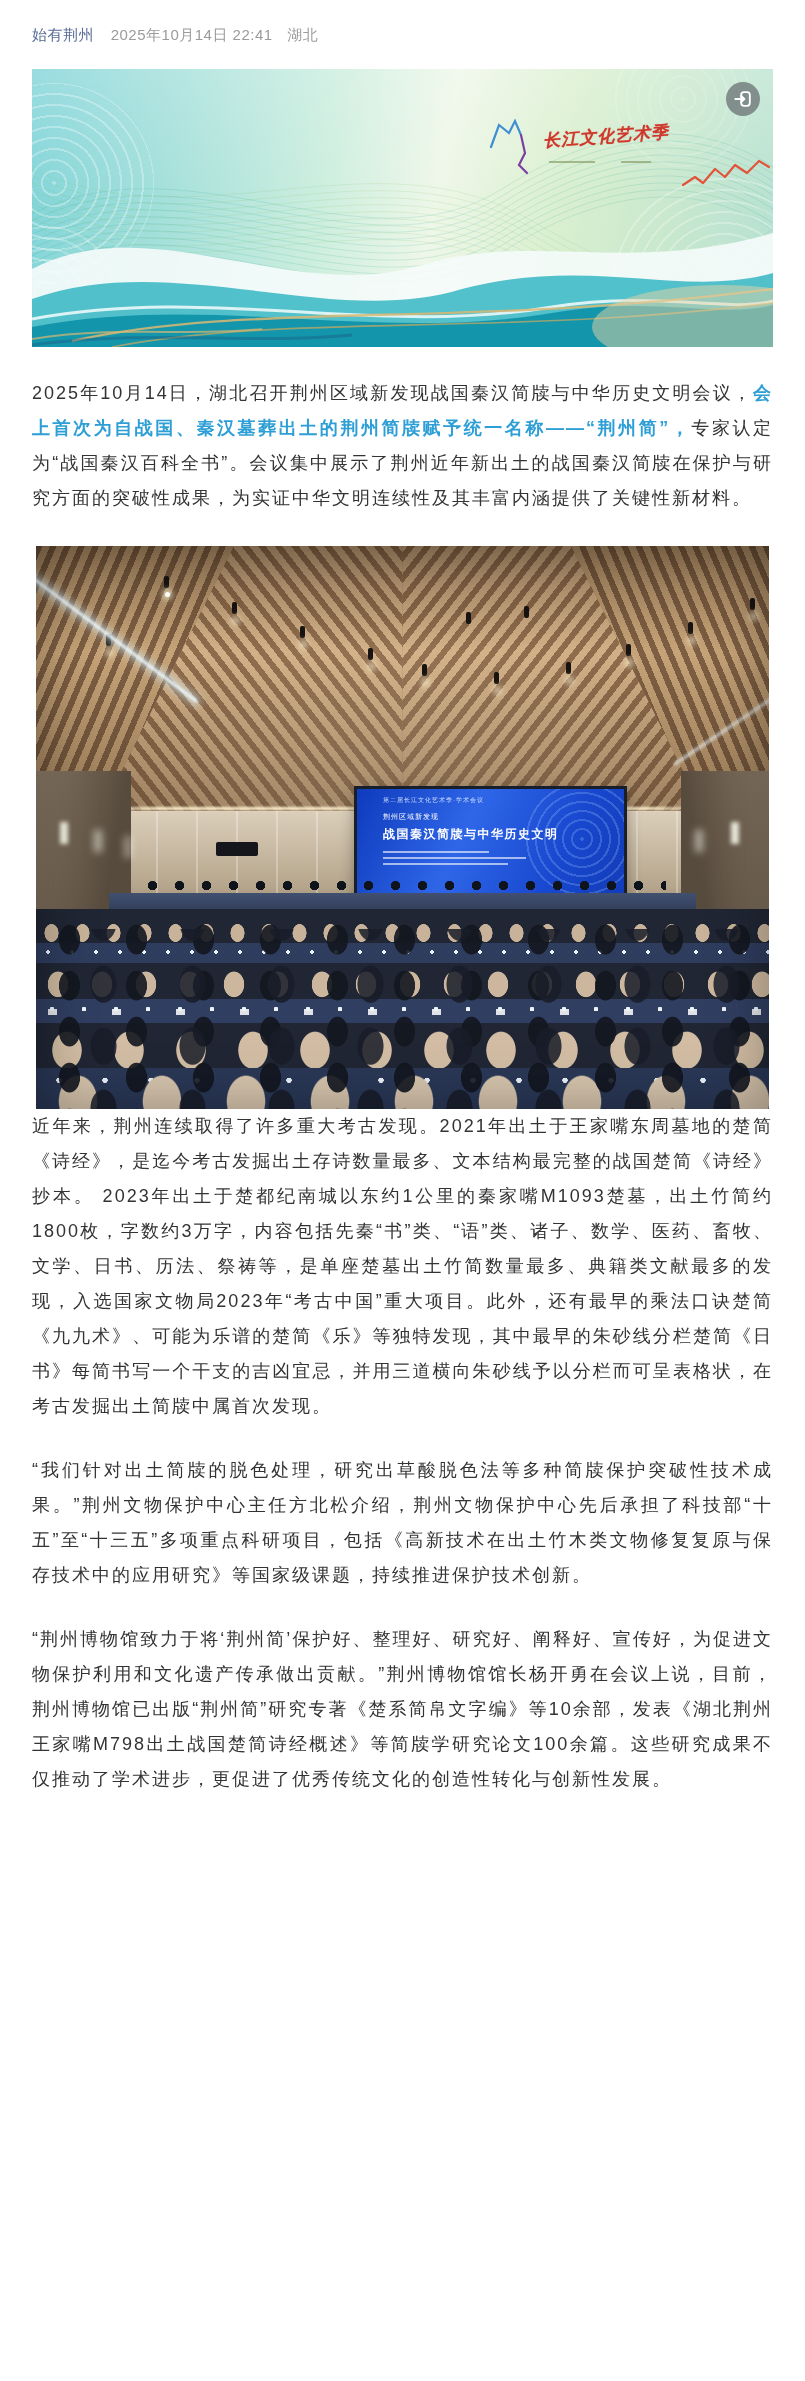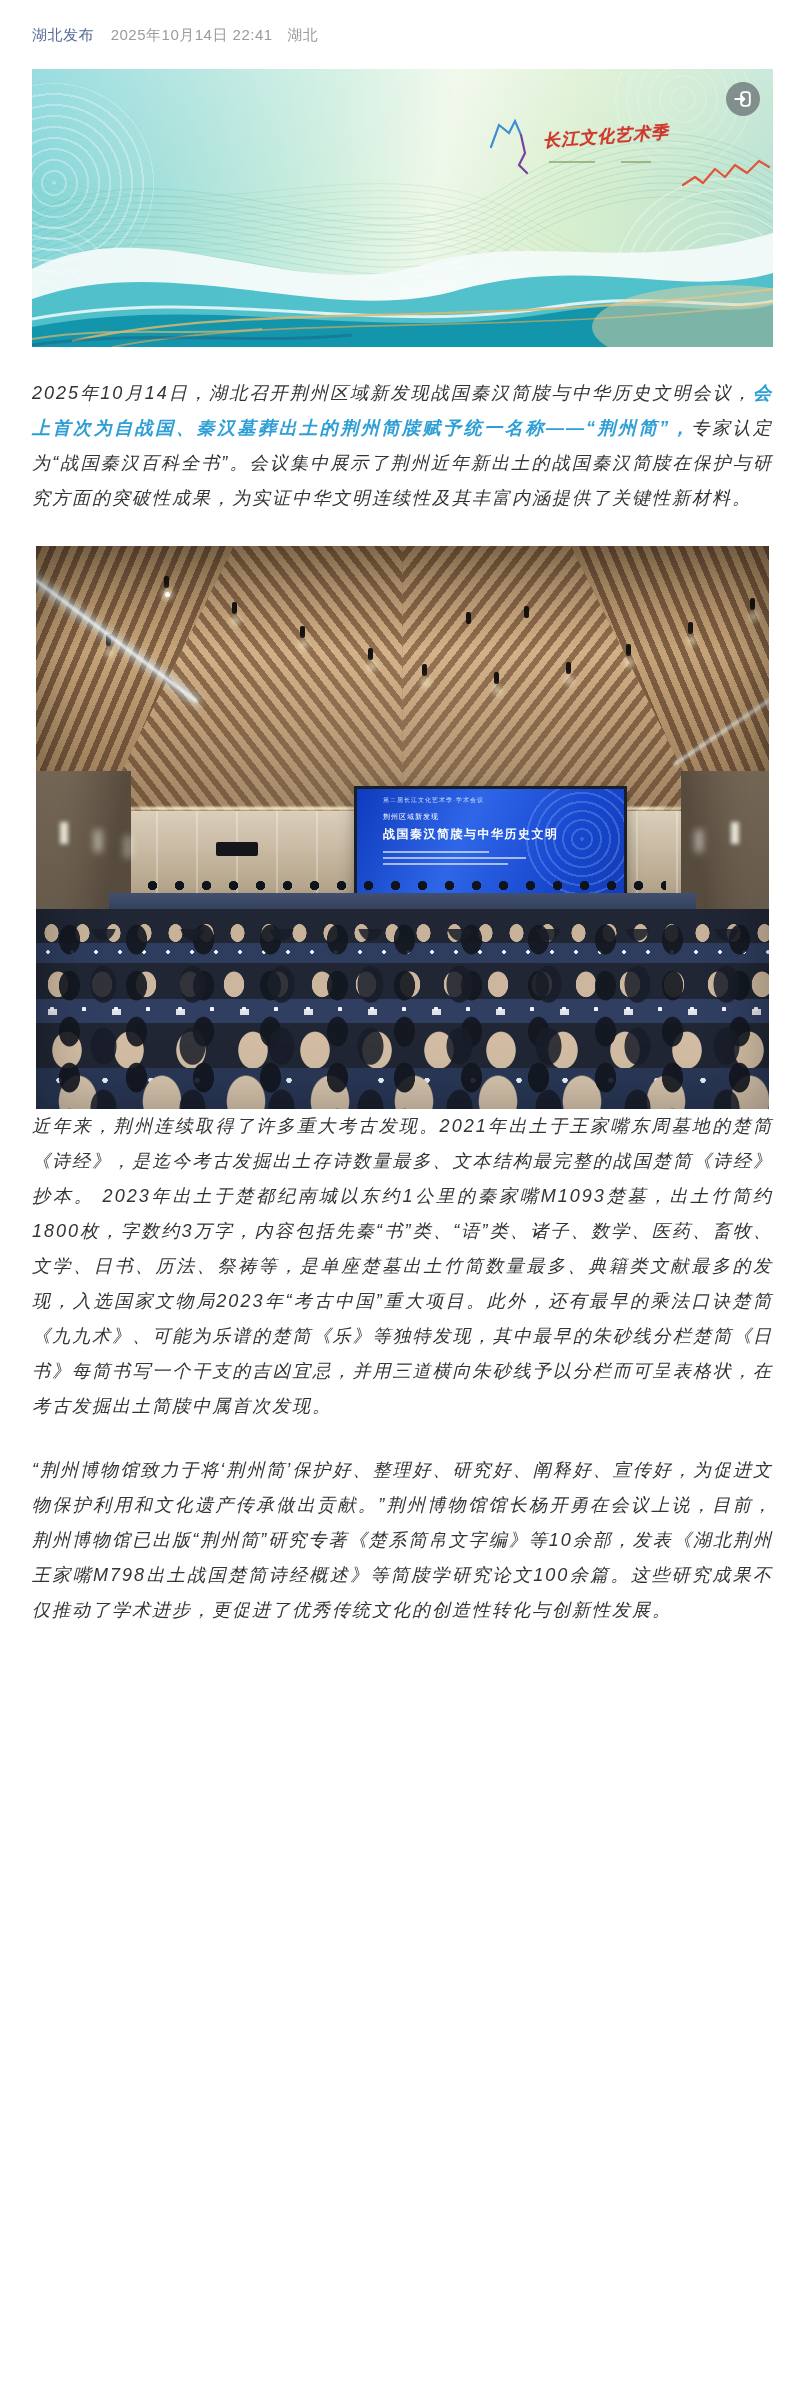--- a/index.html
+++ b/index.html
@@ -67,21 +67,20 @@
   }
 
   
   p.para {
     font-size: 18px;
     line-height: 35px;
     letter-spacing: 2px;
     text-align: justify;
     color: #333333;
     margin: 0 0 29px;
-    font-style: italic;
   }
   p.p1 { margin-top: 29px; }
   .hl { color: #2e9fd6; font-weight: 700; }
 
   
   .photo {
     position: relative;
     width: 733px; height: 563px;
     margin: 30px auto 0;
     overflow: hidden;
@@ -191,21 +190,21 @@
   .caption { font-size: 14px; color: #8e8e8e; letter-spacing:1px; margin: 12px 0 36px 5px; }
   .article-body { margin-top: 0; }
 </style>
 </head>
 <body>
 
 <div class="page">
 
 
   <div class="meta">
-    <span class="src">湖北发布</span>
+    <span class="src">始有荆州</span>
     <span class="dt">2025年10月14日 22:41</span>
     <span class="rg">湖北</span>
   </div>
 
   <div class="banner">
     <div class="sheen"></div>
 
     <svg class="mesh" viewBox="0 0 741 278" xmlns="http://www.w3.org/2000/svg">
       <defs>
         <path id="wv1" d="M-10,150 C150,60 330,208 470,120 S700,66 755,108" fill="none"></path>
@@ -322,16 +321,17 @@
       <div class="row chairs-c"></div>
       <div class="row table-c"></div>
       <div class="row chairs-d"></div>
       <div class="people-1"></div>
       <div class="people-2"></div>
       <div class="ph-vignette"></div>
     </div>
 
 
     <p class="para">近年来，荆州连续取得了许多重大考古发现。2021年出土于王家嘴东周墓地的楚简《诗经》，是迄今考古发掘出土存诗数量最多、文本结构最完整的战国楚简《诗经》抄本。 2023年出土于楚都纪南城以东约1公里的秦家嘴M1093楚墓，出土竹简约1800枚，字数约3万字，内容包括先秦“书”类、“语”类、诸子、数学、医药、畜牧、文学、日书、历法、祭祷等，是单座楚墓出土竹简数量最多、典籍类文献最多的发现，入选国家文物局2023年“考古中国”重大项目。此外，还有最早的乘法口诀楚简《九九术》、可能为乐谱的楚简《乐》等独特发现，其中最早的朱砂线分栏楚简《日书》每简书写一个干支的吉凶宜忌，并用三道横向朱砂线予以分栏而可呈表格状，在考古发掘出土简牍中属首次发现。</p>
+    <p class="para">“我们针对出土简牍的脱色处理，研究出草酸脱色法等多种简牍保护突破性技术成果。”荆州文物保护中心主任方北松介绍，荆州文物保护中心先后承担了科技部“十五”至“十三五”多项重点科研项目，包括《高新技术在出土竹木类文物修复复原与保存技术中的应用研究》等国家级课题，持续推进保护技术创新。</p>
     <p class="para">“荆州博物馆致力于将‘荆州简’保护好、整理好、研究好、阐释好、宣传好，为促进文物保护利用和文化遗产传承做出贡献。”荆州博物馆馆长杨开勇在会议上说，目前，荆州博物馆已出版“荆州简”研究专著《楚系简帛文字编》等10余部，发表《湖北荆州王家嘴M798出土战国楚简诗经概述》等简牍学研究论文100余篇。这些研究成果不仅推动了学术进步，更促进了优秀传统文化的创造性转化与创新性发展。</p>
   </div>
 
 </div>
 
 </body></html>

